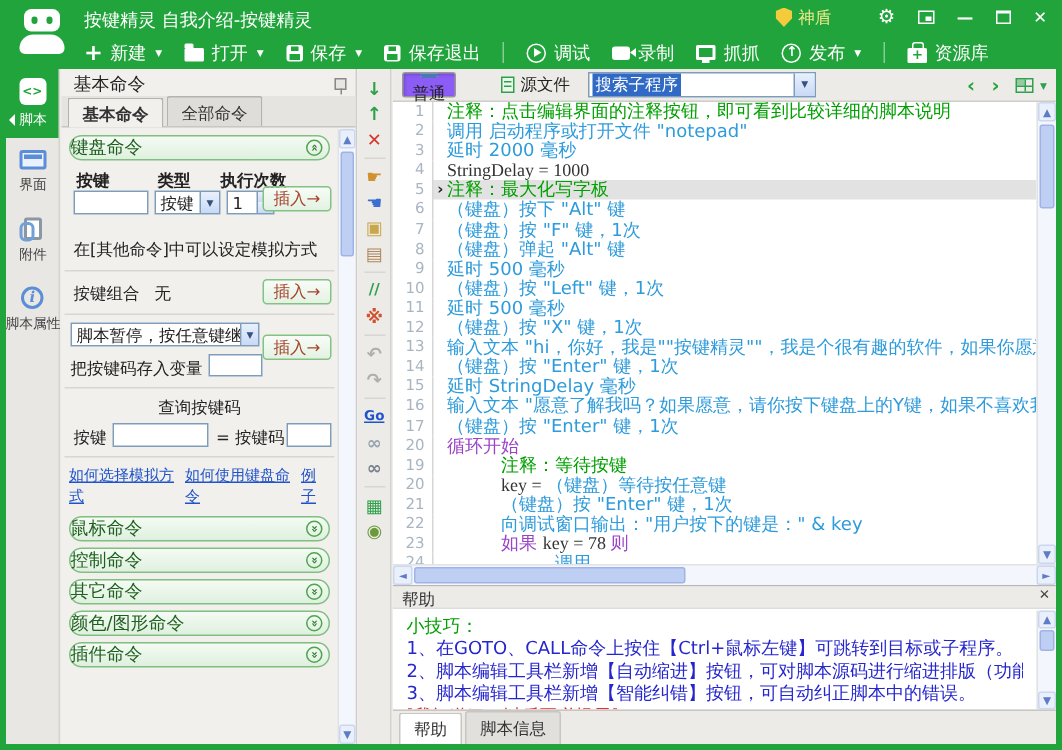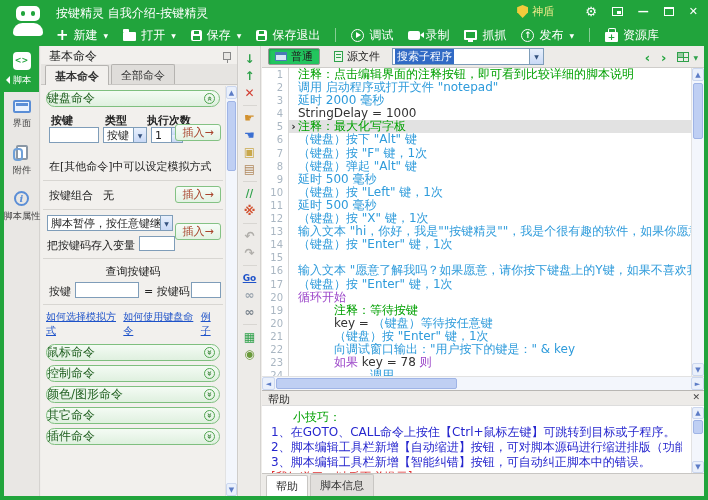--- a/index.html
+++ b/index.html
@@ -89,21 +89,21 @@
   .q-title{text-align:center;padding:2px 0;}
   
   .estrip{position:absolute;left:235px;top:0;width:22px;bottom:0;background:#EDEBE8;border-right:1px solid #D5D3D0;display:flex;flex-direction:column;align-items:center;padding-top:5px;}
   .eicon{height:17px;line-height:16px;font-size:12px;font-weight:bold;}
   .eicon.u{text-decoration:underline;}
   .esep{width:14px;height:1px;background:#D8D6D2;margin:3px 0 4px;}
   
   .editor{position:absolute;left:258px;top:0;right:0;bottom:0;background:#fff;}
   .etopbar{position:absolute;left:0;top:0;right:0;height:22px;background:var(--chrome);border-bottom:1px solid #CFCDCA;}
   .vbtn{position:absolute;top:2px;height:17px;display:flex;align-items:center;gap:4px;padding:0 6px;font-size:11px;color:#222;}
-  .vbtn.pressed{background:#22c55e;border:1px solid #9A9895;box-shadow:inset 1px 1px 2px rgba(0,0,0,.18);border-radius:2px;}
+  .vbtn.pressed{background:#8b5cf6;border:1px solid #9A9895;box-shadow:inset 1px 1px 2px rgba(0,0,0,.18);border-radius:2px;flex-direction:column;}
   .i-normal{width:12px;height:9px;border:1px solid #4A7AB5;background:#D8E6F5;position:relative;}
   .i-normal::before{content:"";position:absolute;left:0;top:0;right:0;height:2px;background:#4A7AB5;}
   .i-srcdoc{width:9px;height:11px;border:1px solid #2FA14B;background:#EAF7EA;position:relative;}
   .i-srcdoc::after{content:"";position:absolute;left:1px;top:2px;right:1px;height:1px;background:#2FA14B;box-shadow:0 3px 0 #2FA14B;}
   .scombo{position:absolute;left:130px;top:2px;width:152px;height:17px;background:#fff;border:1px solid #7F9DB9;display:flex;align-items:center;font-size:11px;padding-left:2px;}
   .sel-hl{background:#316AC5;color:#fff;padding:0 2px;white-space:nowrap;}
   .scombo .arr{margin-left:auto;width:14px;align-self:stretch;background:linear-gradient(#E8F0FC,#C9D9F6);border-left:1px solid #7F9DB9;display:flex;align-items:center;justify-content:center;font-size:6px;color:#35527F;}
   .etb-right{position:absolute;right:6px;top:0;height:22px;display:flex;align-items:center;gap:11px;}
   .enav{font-size:13px;font-weight:bold;color:var(--green);line-height:1;}
   .i-grid{width:12px;height:10px;border:1px solid #2FA14B;background:
@@ -112,37 +112,37 @@
      linear-gradient(#2FA14B,#2FA14B) 0 50%/100% 1px no-repeat;}
   .gcarat{font-size:6px;color:#2FA14B;margin-left:-7px;}
   .code-wrap{position:absolute;left:0;top:22px;right:0;height:322px;background:#fff;}
   .code-lines{position:absolute;left:0;top:0;right:13px;bottom:14px;overflow:hidden;font-family:"DejaVu Sans","Liberation Sans",sans-serif;}
   .cline{display:flex;height:13.1px;line-height:13.2px;font-size:12px;}
   .ln{width:26px;text-align:right;padding-right:5px;color:var(--ln);font-size:10px;flex:none;}
   .cwrap{flex:1;border-left:1px solid #D6D6D6;display:flex;min-width:0;}
   .lmark{width:9px;flex:none;color:#222;font-size:10px;font-weight:bold;text-align:center;}
   .ct{white-space:pre;overflow:hidden;}
   .cline.hl .cwrap{background:var(--hl);}
-  .c-comment{color:var(--comment);} .c-cmd{color:var(--cmd);} .c-ctrl{color:var(--ctrl);} .c-plain{color:var(--plain);}
+  .c-comment{color:var(--comment);} .c-cmd{color:var(--cmd);} .c-ctrl{color:var(--ctrl);} .c-plain{color:var(--plain);font-family:Liberation Serif, serif;}
   
   .sbtn{display:flex;align-items:center;justify-content:center;font-size:7px;color:var(--sarrow);background:#EAF0FB;border:1px solid #CBD7EF;border-radius:2px;}
   .sb-v{position:absolute;right:0;top:0;width:13px;bottom:14px;background:var(--strack);border-left:1px solid #E2E2E2;}
   .sb-v .sbtn{height:13px;}
   .sb-v .dn{position:absolute;bottom:0;left:0;right:0;}
   .vthumb{position:absolute;left:1px;right:1px;background:var(--sthumb);border:1px solid #9FB4E6;border-radius:2px;}
   .sb-h{position:absolute;left:0;right:0;bottom:0;height:14px;background:var(--strack);border-top:1px solid #E2E2E2;}
   .sb-h .sbtn{position:absolute;top:0;bottom:0;width:13px;}
   .sb-h .lf{left:0;} .sb-h .rt{right:0;}
   .hthumb{position:absolute;top:1px;bottom:1px;left:14px;width:41%;background:var(--sthumb);border:1px solid #9FB4E6;border-radius:2px;}
   
   .help{position:absolute;left:0;right:0;top:344px;bottom:0;background:#fff;border-top:1px solid #B8B6B3;}
   .help-head{height:15px;background:var(--chrome);font-size:11px;color:#333;padding:1px 0 0 6px;position:relative;border-bottom:1px solid #DDD;}
   .help-close{position:absolute;right:4px;top:1px;font-size:9px;color:#444;font-weight:bold;}
   .help-body{position:absolute;top:16px;left:0;right:13px;bottom:23px;padding:3px 9px;font-size:12px;line-height:15px;overflow:hidden;}
-  .tip-title{color:var(--comment);margin-left:22px;}
+  .tip-title{color:var(--comment);}
   .tip{color:var(--tipblue);white-space:nowrap;overflow:hidden;}
   .tip-dismiss{color:var(--tipred);}
   .help-scroll{position:absolute;right:0;top:16px;bottom:23px;width:13px;background:var(--strack);border-left:1px solid #E2E2E2;}
   .help-scroll .sbtn{height:12px;}
   .help-scroll .dn{position:absolute;bottom:0;left:0;right:0;}
   .help-tabs{position:absolute;left:0;right:0;bottom:0;height:23px;background:var(--chrome);border-top:1px solid #C8C6C3;display:flex;align-items:flex-end;padding-left:4px;}
   .htab{padding:3px 9px;font-size:11px;color:#333;border:1px solid #C8C6C3;border-bottom:none;background:#E2E0DD;border-radius:2px 2px 0 0;margin-right:2px;}
   .htab.active{background:#fff;height:21px;}
 </style>
 </head>
@@ -306,25 +306,25 @@
         <div>
             <div class="secbar">
               <span>鼠标命令</span>
               <span class="secchev down">«</span>
             </div>
             <div class="secbar">
               <span>控制命令</span>
               <span class="secchev down">«</span>
             </div>
             <div class="secbar">
+              <span>其它命令</span>
+              <span class="secchev down">«</span>
+            </div>
+            <div class="secbar">
               <span>颜色/图形命令</span>
-              <span class="secchev down">«</span>
-            </div>
-            <div class="secbar">
-              <span>其它命令</span>
               <span class="secchev down">«</span>
             </div>
             <div class="secbar">
               <span>插件命令</span>
               <span class="secchev down">«</span>
             </div>
           </div>
       </div>
       <div class="sb-v" style="right:0;top:40px;bottom:0;width:12px">
         <div class="sbtn">▲</div>
@@ -476,20 +476,21 @@
               <span class="ln">14</span>
               <span class="cwrap">
                 <span class="lmark"></span>
                 <span class="ct" style="padding-left: 0px;"><span class="c-cmd">（键盘）按 "Enter" 键，1次</span></span>
               </span>
             </div>
             <div class="cline">
               <span class="ln">15</span>
               <span class="cwrap">
                 <span class="lmark"></span>
+                <span class="ct" style="padding-left: 0px;"><span class="c-cmd">延时 StringDelay 毫秒</span></span>
               </span>
             </div>
             <div class="cline">
               <span class="ln">16</span>
               <span class="cwrap">
                 <span class="lmark"></span>
                 <span class="ct" style="padding-left: 0px;"><span class="c-cmd">输入文本 "愿意了解我吗？如果愿意，请你按下键盘上的Y键，如果不喜欢我，那就按下键盘上的</span></span>
               </span>
             </div>
             <div class="cline">

